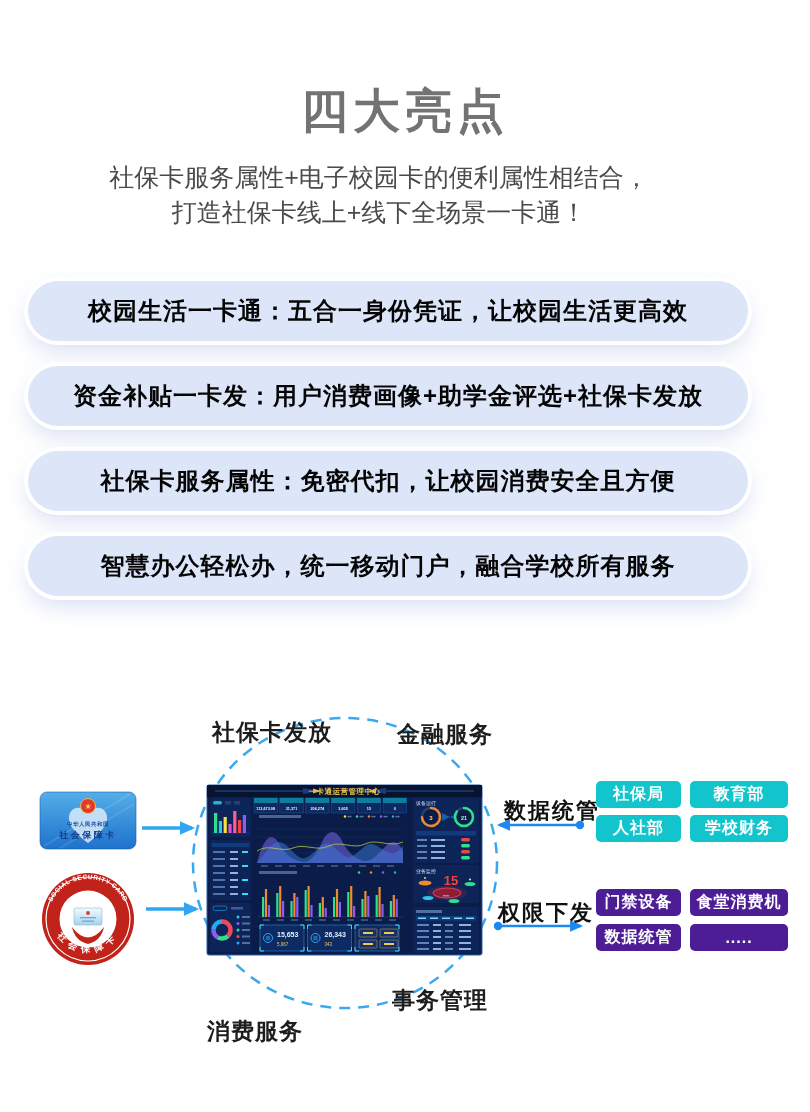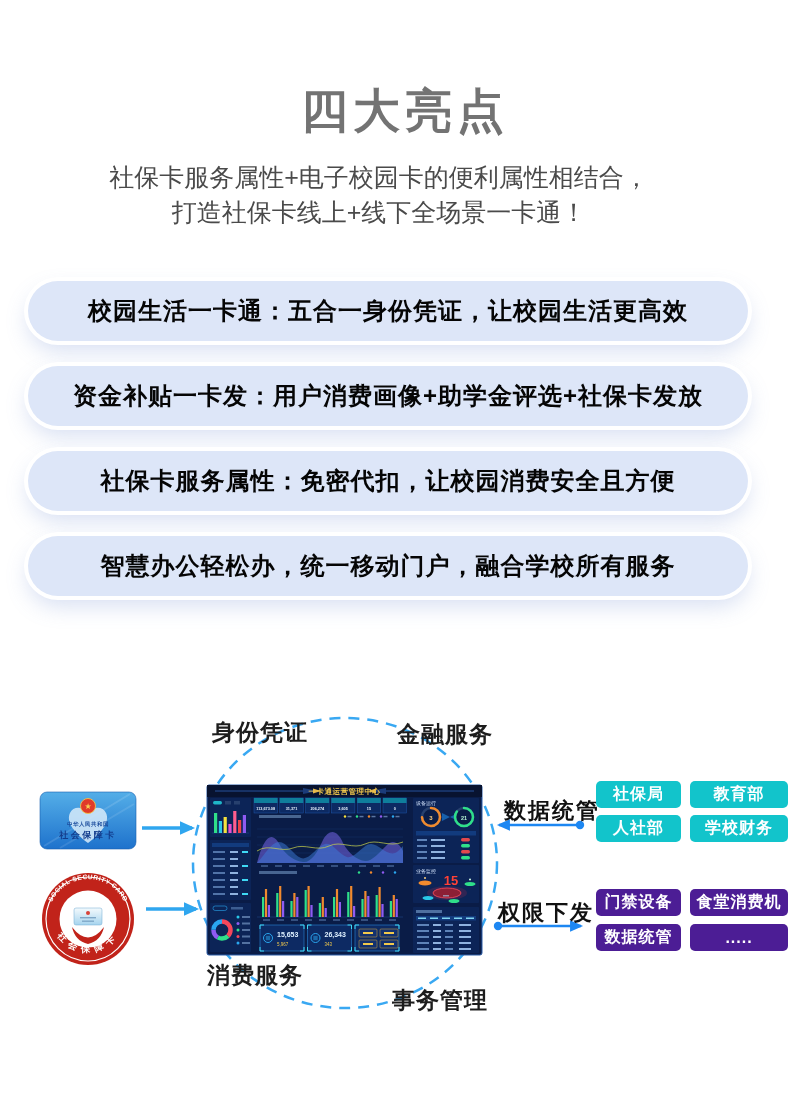--- a/index.html
+++ b/index.html
@@ -422,23 +422,23 @@
           <rect x="252" y="139" width="12" height="2"></rect>
           <rect x="252" y="145" width="12" height="2"></rect>
         <rect x="252" y="151" width="12" height="2"></rect>
           <rect x="252" y="157" width="12" height="2"></rect>
           <rect x="252" y="163" width="12" height="2"></rect>
         </g>
     </g>
   </g>
 </svg>
 
-<div class="corner-label" style="left:212px;top:717px">身份凭证</div>
+<div class="corner-label" style="left:212px;top:717px">社保卡发放</div>
 <div class="corner-label" style="left:397px;top:719px">金融服务</div>
-<div class="corner-label" style="left:207px;top:960px">消费服务</div>
+<div class="corner-label" style="left:207px;top:1016px">消费服务</div>
 <div class="corner-label" style="left:392px;top:985px">事务管理</div>
 
 <div class="flow-label" style="left:504px;top:796px">数据统管</div>
 <div class="flow-label" style="left:498px;top:898px">权限下发</div>
 
 <div class="chip-grid g1" id="flow-group-1">
   <div class="chip">社保局</div>
   <div class="chip">教育部</div>
   <div class="chip">人社部</div>
   <div class="chip">学校财务</div>

